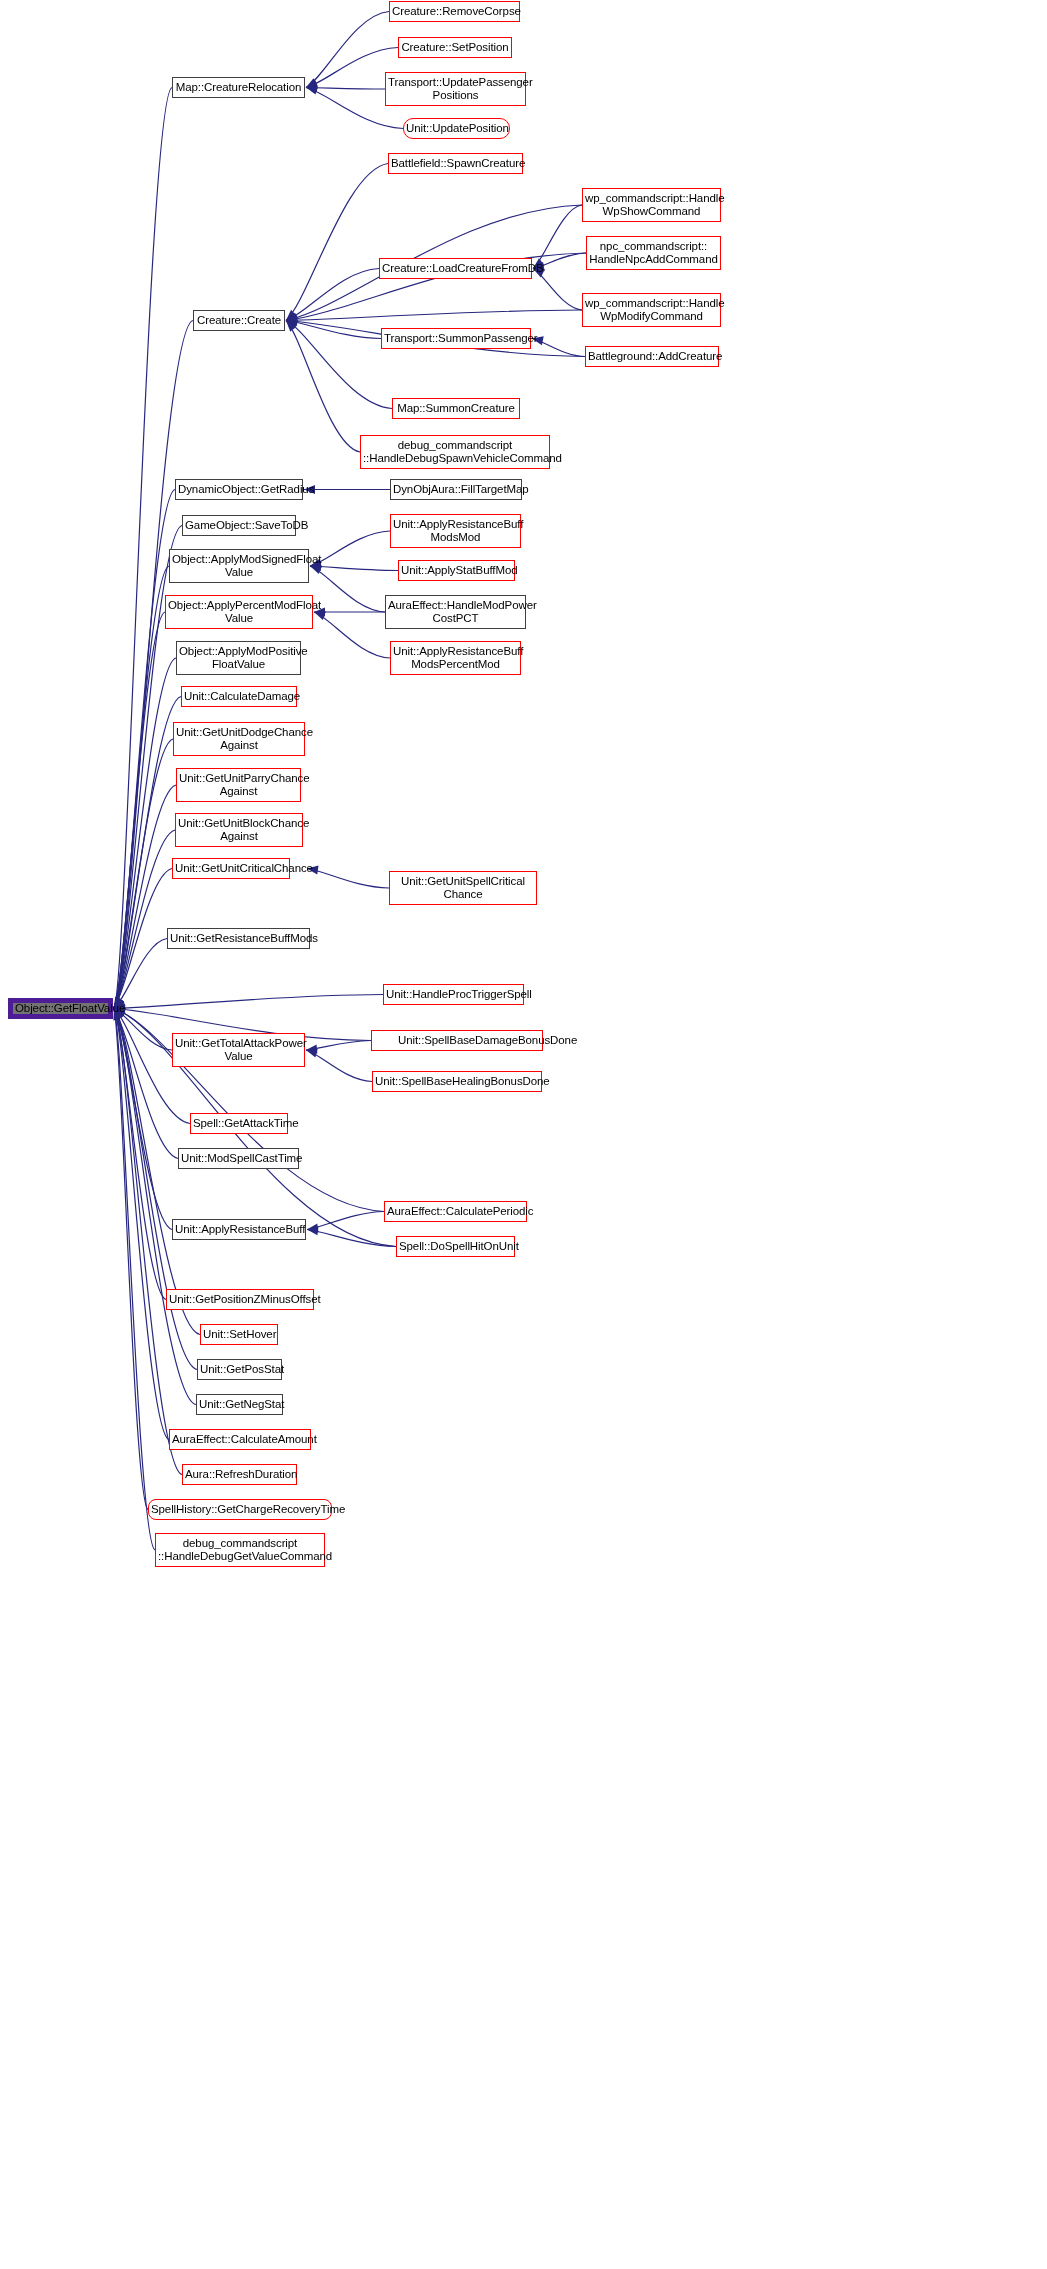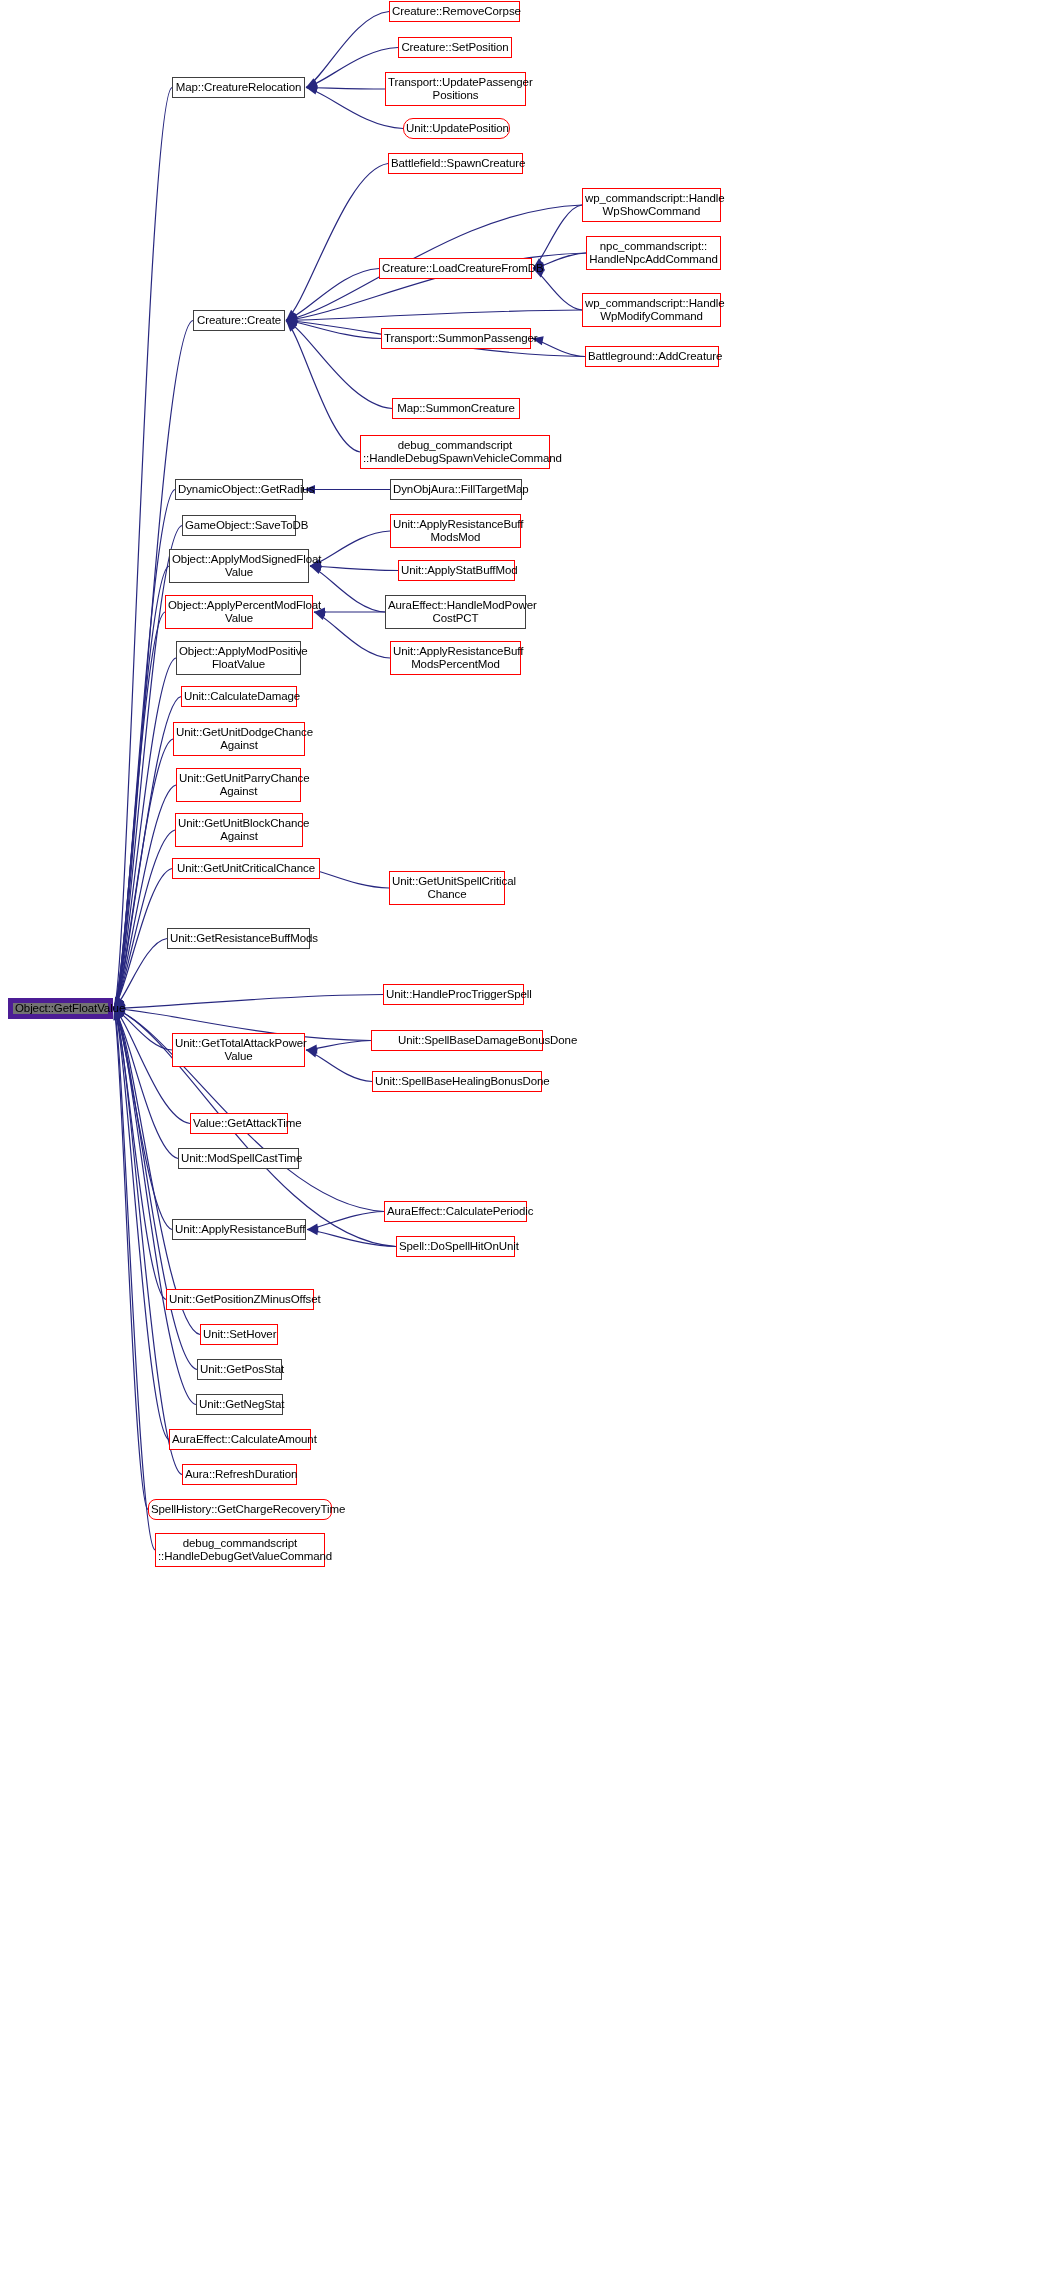--- a/index.html
+++ b/index.html
@@ -209,30 +209,30 @@
 FloatValue</span></div>
     <div class="node " style="left: 390px; top: 641px; width: 131px; height: 34px;"><span>Unit::ApplyResistanceBuff
 ModsPercentMod</span></div>
     <div class="node " style="left: 181px; top: 686px; width: 116px; height: 21px;"><span>Unit::CalculateDamage</span></div>
     <div class="node " style="left: 173px; top: 722px; width: 132px; height: 34px;"><span>Unit::GetUnitDodgeChance
 Against</span></div>
     <div class="node " style="left: 176px; top: 768px; width: 125px; height: 34px;"><span>Unit::GetUnitParryChance
 Against</span></div>
     <div class="node " style="left: 175px; top: 813px; width: 128px; height: 34px;"><span>Unit::GetUnitBlockChance
 Against</span></div>
-    <div class="node " style="left: 172px; top: 858px; width: 148px; height: 21px;"><span>Unit::GetUnitCriticalChance</span></div>
-    <div class="node " style="left: 389px; top: 871px; width: 116px; height: 34px;"><span>Unit::GetUnitSpellCritical
+    <div class="node " style="left: 172px; top: 858px; width: 118px; height: 21px;"><span>Unit::GetUnitCriticalChance</span></div>
+    <div class="node " style="left: 389px; top: 871px; width: 148px; height: 34px;"><span>Unit::GetUnitSpellCritical
 Chance</span></div>
     <div class="node black" style="left: 167px; top: 928px; width: 143px; height: 21px;"><span>Unit::GetResistanceBuffMods</span></div>
     <div class="node " style="left: 383px; top: 984px; width: 141px; height: 21px;"><span>Unit::HandleProcTriggerSpell</span></div>
     <div class="node " style="left: 172px; top: 1033px; width: 133px; height: 34px;"><span>Unit::GetTotalAttackPower
 Value</span></div>
     <div class="node " style="left: 371px; top: 1030px; width: 172px; height: 21px; padding-left: 26px;"><span>Unit::SpellBaseDamageBonusDone</span></div>
     <div class="node " style="left: 372px; top: 1071px; width: 170px; height: 21px;"><span>Unit::SpellBaseHealingBonusDone</span></div>
-    <div class="node " style="left: 190px; top: 1113px; width: 98px; height: 21px;"><span>Value::GetAttackTime</span></div>
+    <div class="node " style="left: 190px; top: 1113px; width: 98px; height: 21px;"><span>Spell::GetAttackTime</span></div>
     <div class="node black" style="left: 178px; top: 1148px; width: 121px; height: 21px;"><span>Unit::ModSpellCastTime</span></div>
     <div class="node " style="left: 384px; top: 1201px; width: 143px; height: 21px;"><span>AuraEffect::CalculatePeriodic</span></div>
     <div class="node black" style="left: 172px; top: 1219px; width: 134px; height: 21px;"><span>Unit::ApplyResistanceBuff</span></div>
     <div class="node " style="left: 396px; top: 1236px; width: 119px; height: 21px;"><span>Spell::DoSpellHitOnUnit</span></div>
     <div class="node " style="left: 166px; top: 1289px; width: 148px; height: 21px;"><span>Unit::GetPositionZMinusOffset</span></div>
     <div class="node " style="left: 200px; top: 1324px; width: 78px; height: 21px;"><span>Unit::SetHover</span></div>
     <div class="node black" style="left: 197px; top: 1359px; width: 85px; height: 21px; justify-content: flex-end;"><span>Unit::GetPosStat</span></div>
     <div class="node black" style="left: 196px; top: 1394px; width: 87px; height: 21px;"><span>Unit::GetNegStat</span></div>
     <div class="node " style="left: 169px; top: 1429px; width: 142px; height: 21px;"><span>AuraEffect::CalculateAmount</span></div>
     <div class="node " style="left: 182px; top: 1464px; width: 115px; height: 21px;"><span>Aura::RefreshDuration</span></div>

